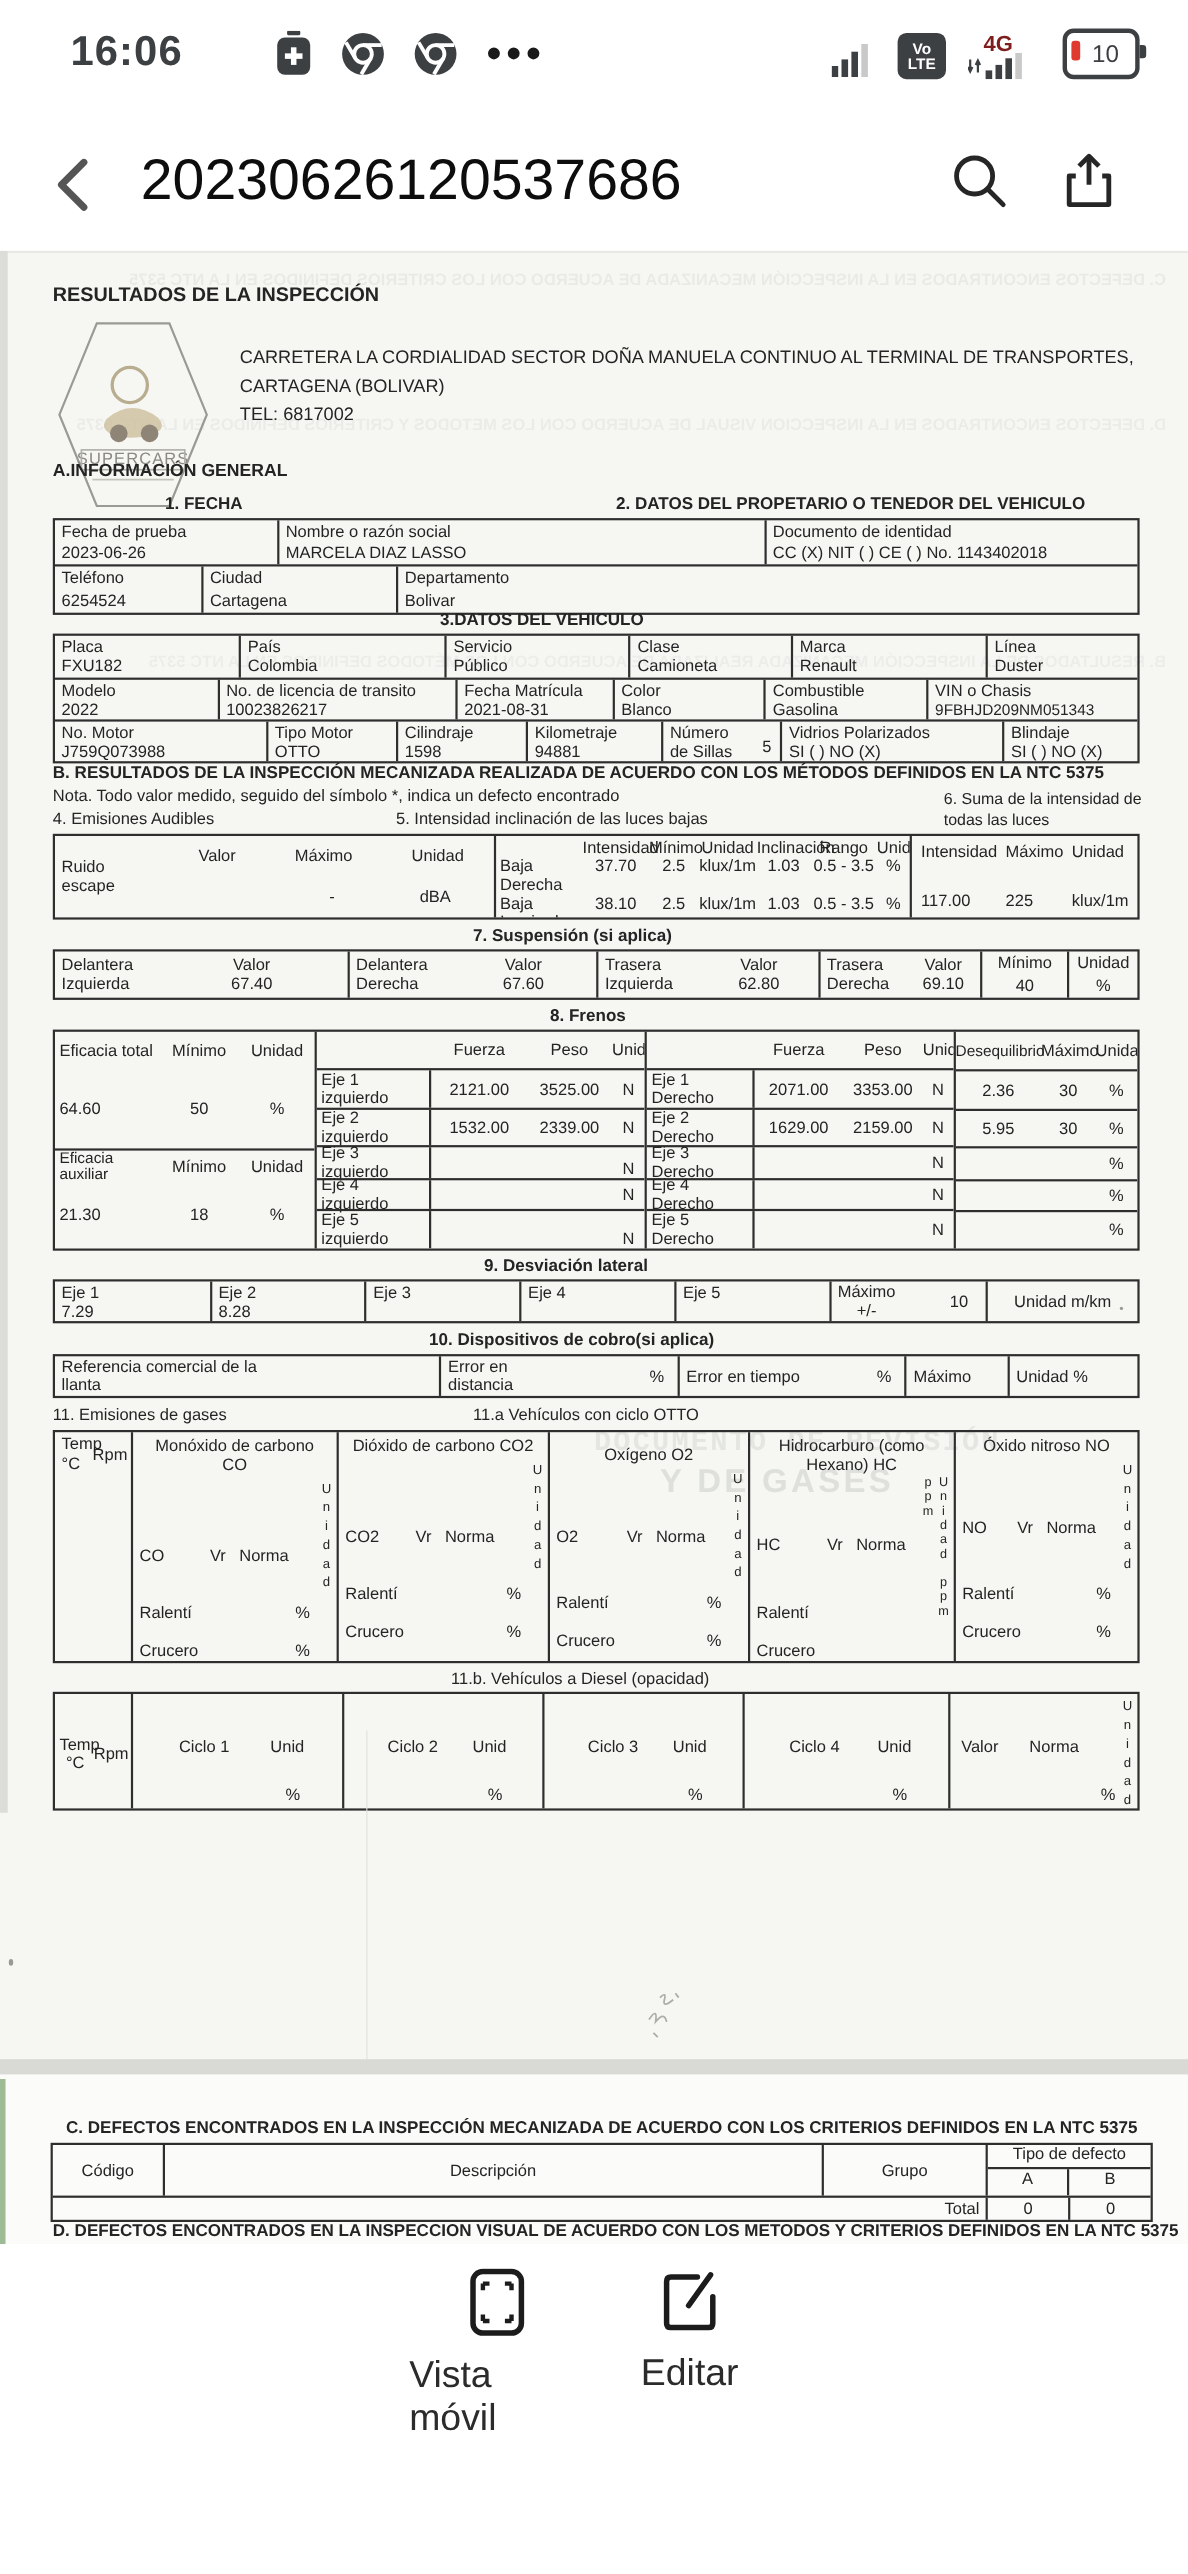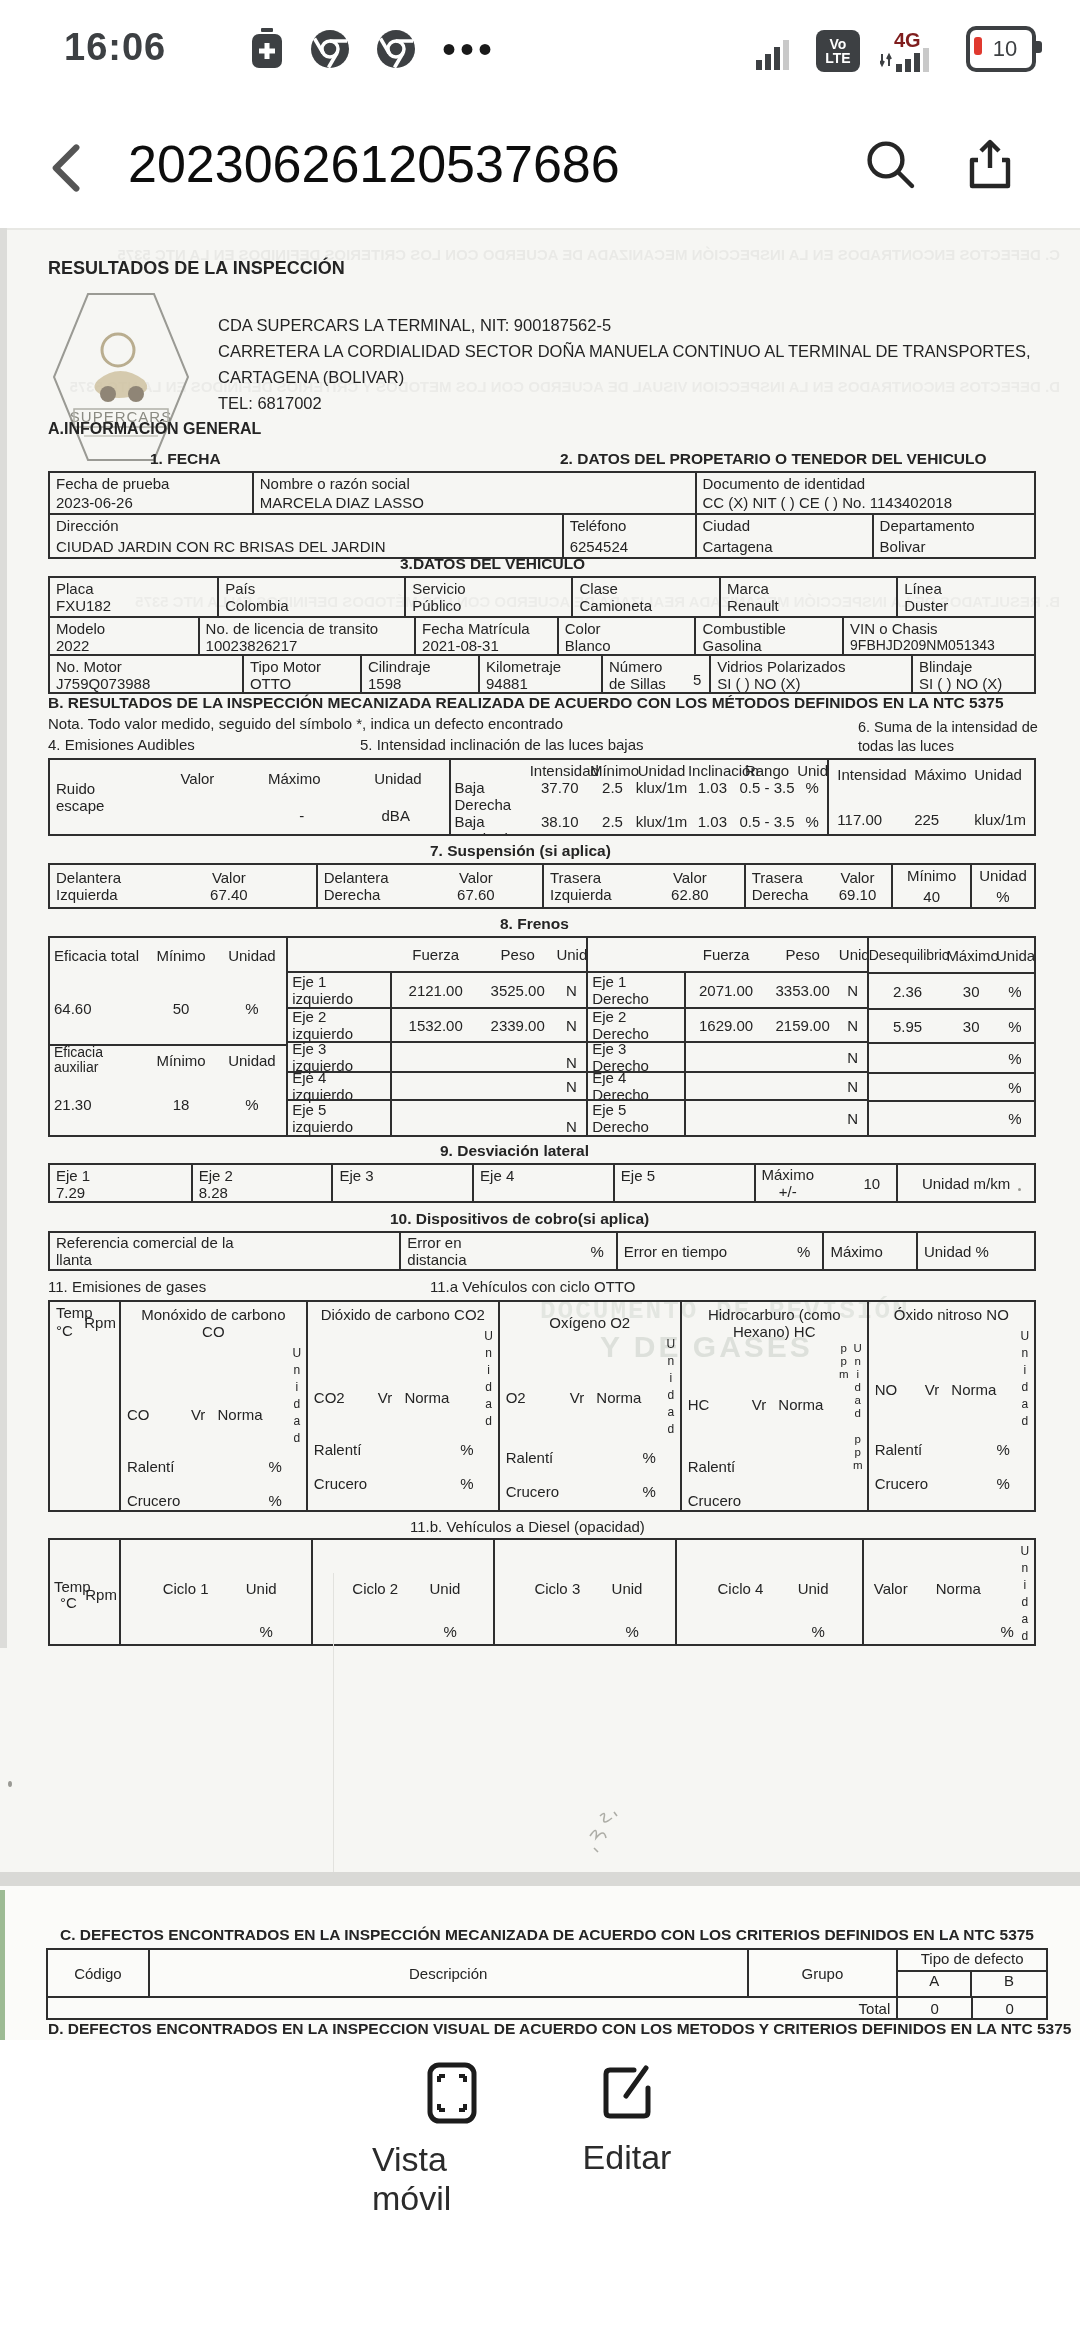--- a/index.html
+++ b/index.html
@@ -143,21 +143,20 @@
     <circle cx="68" cy="62" r="16" fill="none" stroke="#b9ad8f" stroke-width="3"></circle>
     <path d="M48 92 q22 -18 46 0 q8 10 -4 14 q-22 8 -40 0 q-10 -6 -2 -14" fill="#cdbf9c" opacity="0.8"></path>
     <circle cx="58" cy="106" r="8" fill="#8f8576"></circle>
     <circle cx="86" cy="106" r="8" fill="#8f8576"></circle>
     <text x="71" y="134" text-anchor="middle" font-size="15" font-family="Liberation Sans, sans-serif" fill="#8a8a82" letter-spacing="1">SUPERCARS</text>
     <rect x="24" y="121" width="94" height="18" fill="none" stroke="#b0b0a8" stroke-width="1.5"></rect>
     <line x1="34" y1="148" x2="108" y2="148" stroke="#c5c5bd" stroke-width="1.5"></line>
   </svg>
 
   <div class="abs" style="left:218px;top:84px;font-size:16.5px;line-height:26px;width:830px;">
-    <div>CDA SUPERCARS LA TERMINAL, NIT: 900187562-5</div>
     <div>CARRETERA LA CORDIALIDAD SECTOR DOÑA MANUELA CONTINUO AL TERMINAL DE TRANSPORTES, CARTAGENA (BOLIVAR)</div>
     <div>TEL: 6817002</div>
   </div>
 
   <div class="abs h" style="left:48px;top:192px;">A.INFORMACIÓN GENERAL</div>
   <div class="abs sh" style="left:150px;top:222px;">1. FECHA</div>
   <div class="abs sh" style="left:560px;top:222px;">2. DATOS DEL PROPETARIO O TENEDOR DEL VEHICULO</div>
 
   <div class="tbl col" style="left:48px;top:243px;width:988px;">
     <div class="row" style="height:40px;">
@@ -168,24 +167,20 @@
       <div class="cell fc" style="width:45%;">
           <span class="l">Nombre o razón social</span>
           <span class="v">MARCELA DIAZ LASSO</span>
         </div>
       <div class="cell fc" style="width:34.5%;">
           <span class="l">Documento de identidad</span>
           <span class="v">CC (X) NIT ( ) CE ( ) No. 1143402018</span>
         </div>
     </div>
     <div class="row bt" style="height:44px;">
-      <div class="cell fc" style="width:52%;">
-          <span class="l">Dirección</span>
-          <span class="v">CIUDAD JARDIN CON RC BRISAS DEL JARDIN</span>
-        </div>
       <div class="cell fc" style="width:13.5%;">
           <span class="l">Teléfono</span>
           <span class="v">6254524</span>
         </div>
       <div class="cell fc" style="width:18%;">
           <span class="l">Ciudad</span>
           <span class="v">Cartagena</span>
         </div>
       <div class="cell fc" style="width:16.5%;">
           <span class="l">Departamento</span>

